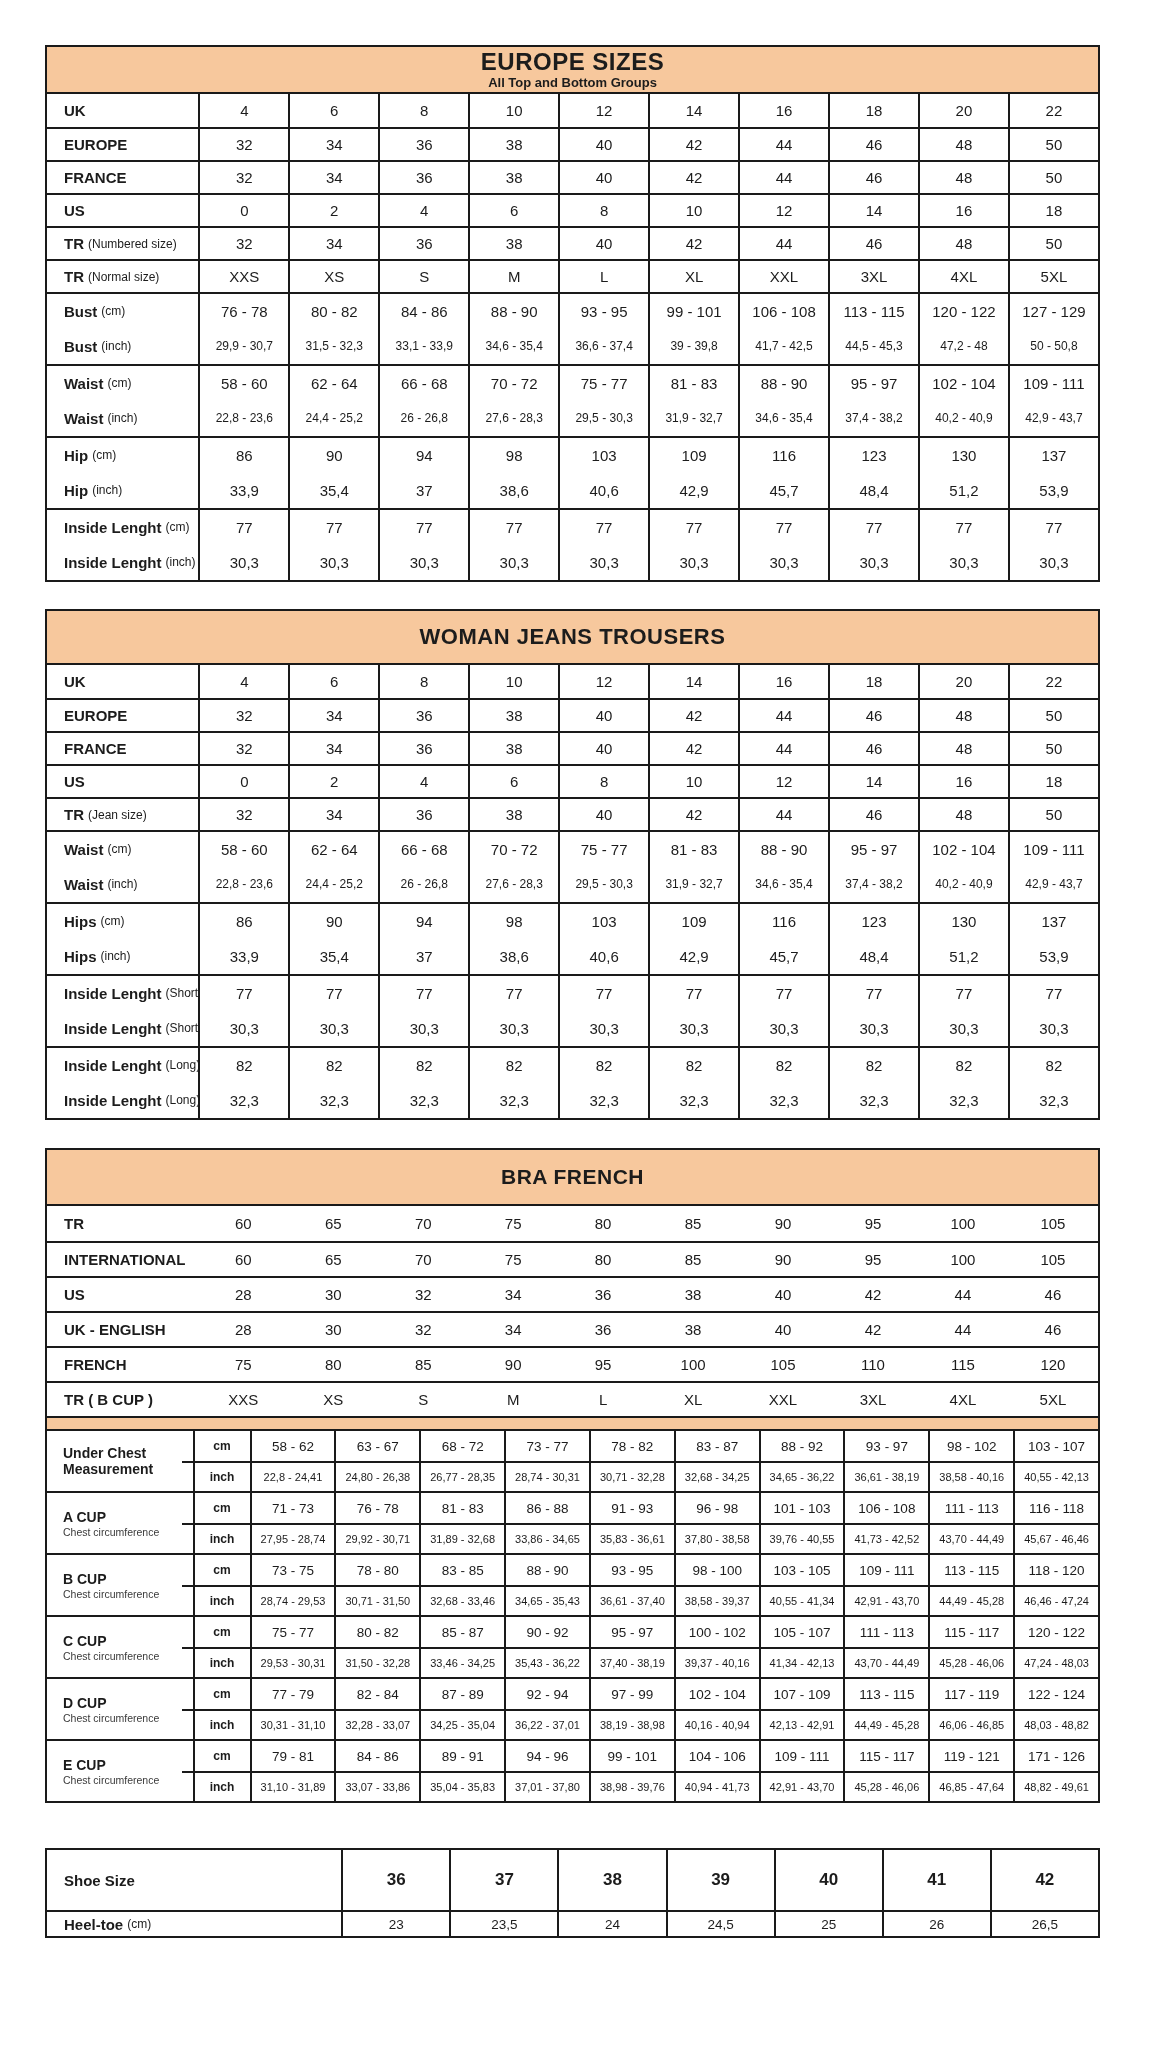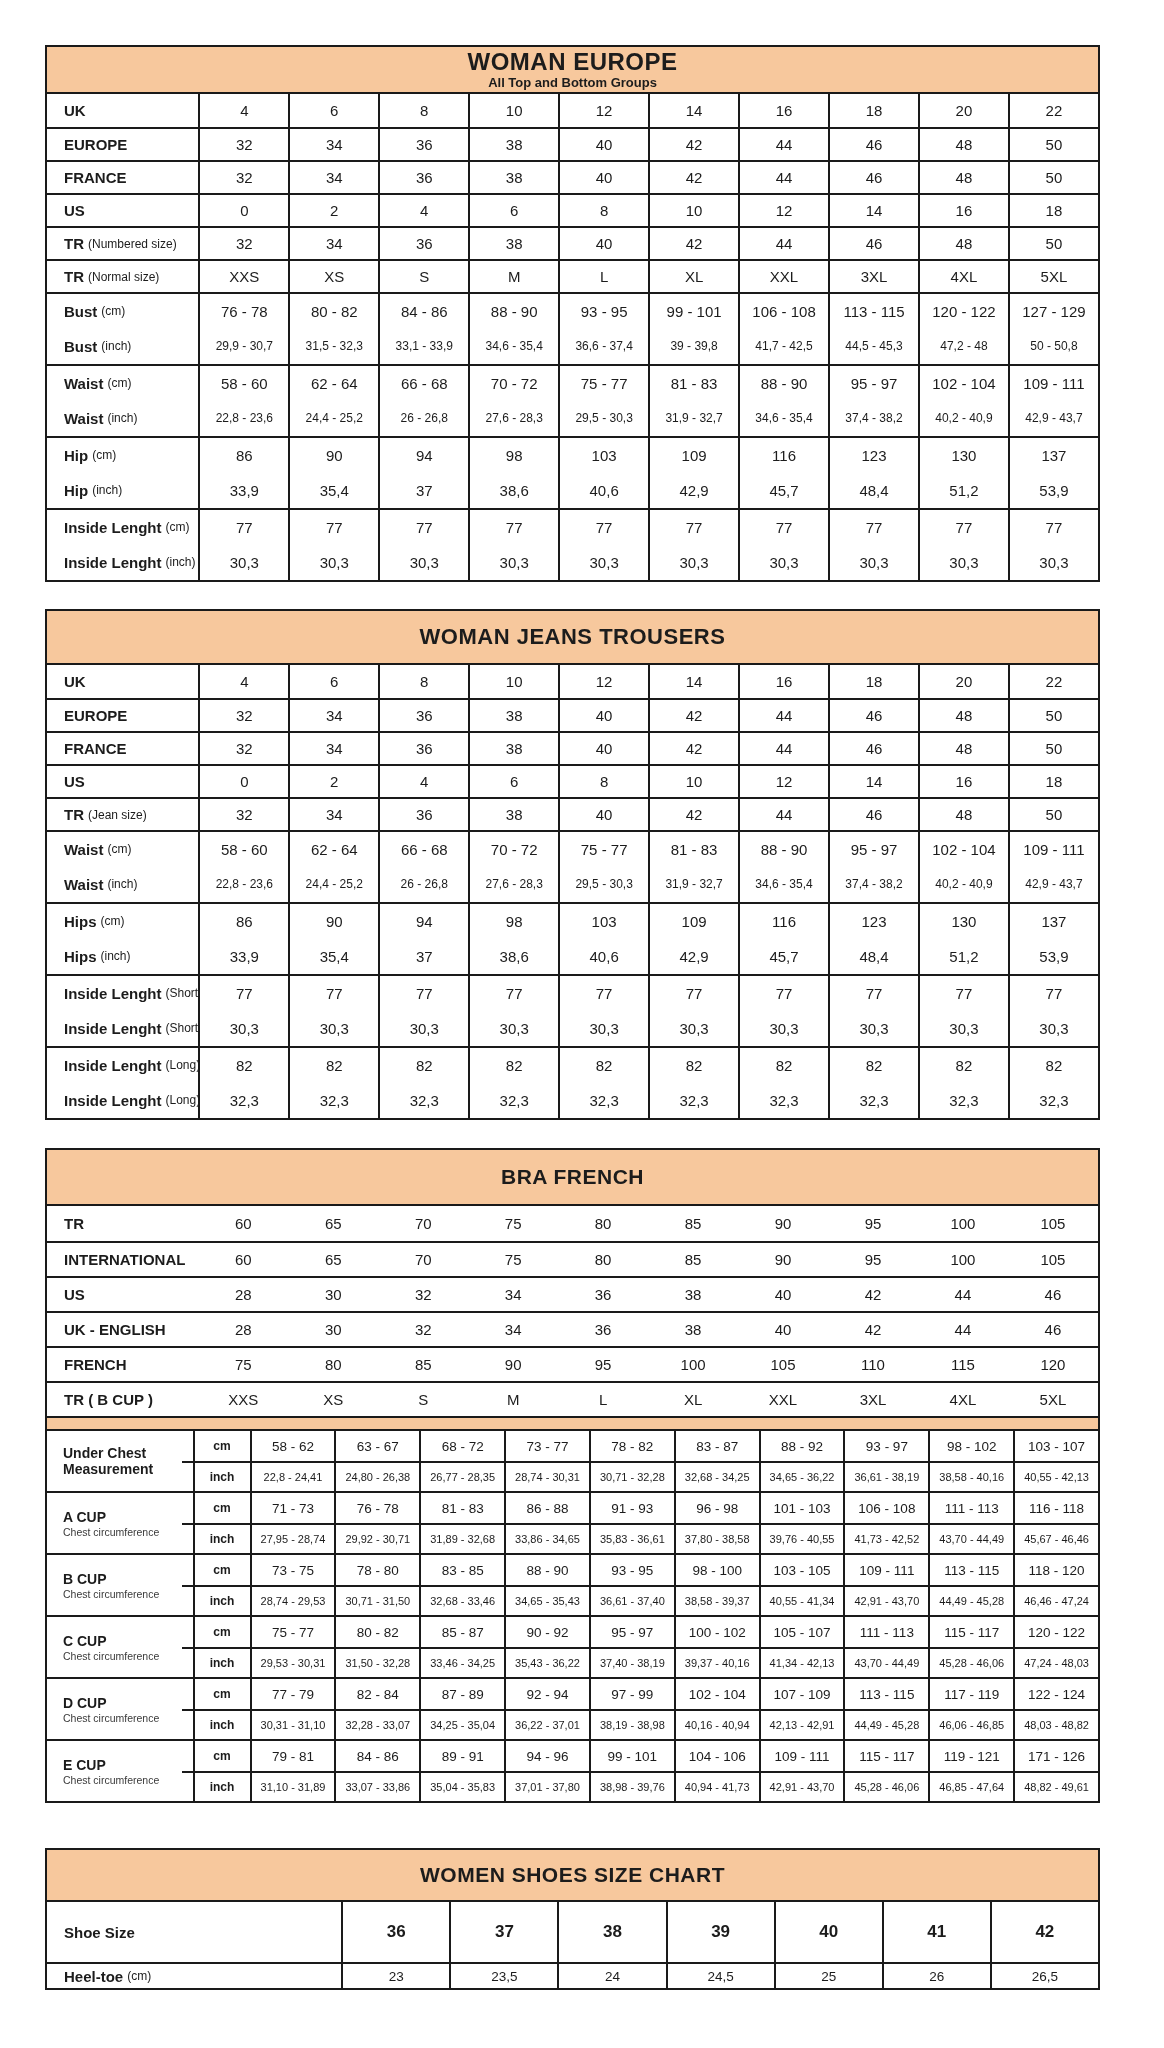--- a/index.html
+++ b/index.html
@@ -71,21 +71,21 @@
   #t-shoes .trow:last-child { height:26px; }
   #t-shoes .trow:last-child .cell.val { font-size:13.5px; }
 </style>
 </head>
 <body>
 
 <div class="page">
 
   <section class="tbl" id="t-woman">
     <header class="band">
-      <div class="band-title">WOMAN EUROPE</div>
+      <div class="band-title">EUROPE SIZES</div>
       <div class="band-sub">All Top and Bottom Groups</div>
     </header>
     <div class="rows">
         <div class="trow">
           <div class="cell label">
             <b>UK</b>
           </div>
           <div class="cell val">4</div>
           <div class="cell val">6</div>
           <div class="cell val">8</div>
@@ -815,23 +815,20 @@
               <div class="cval">45,28 - 46,06</div>
               <div class="cval">46,85 - 47,64</div>
               <div class="cval">48,82 - 49,61</div>
             </div>
           </div>
         </div>
       </div>
   </section>
 
   <section class="tbl" id="t-shoes">
-    <header class="band">
-      <div class="band-title">WOMEN SHOES SIZE CHART</div>
-    </header>
     <div class="rows rows-shoes">
         <div class="trow">
           <div class="cell label">
             <b>Shoe Size</b>
           </div>
           <div class="cell val">36</div>
           <div class="cell val">37</div>
           <div class="cell val">38</div>
           <div class="cell val">39</div>
           <div class="cell val">40</div>

